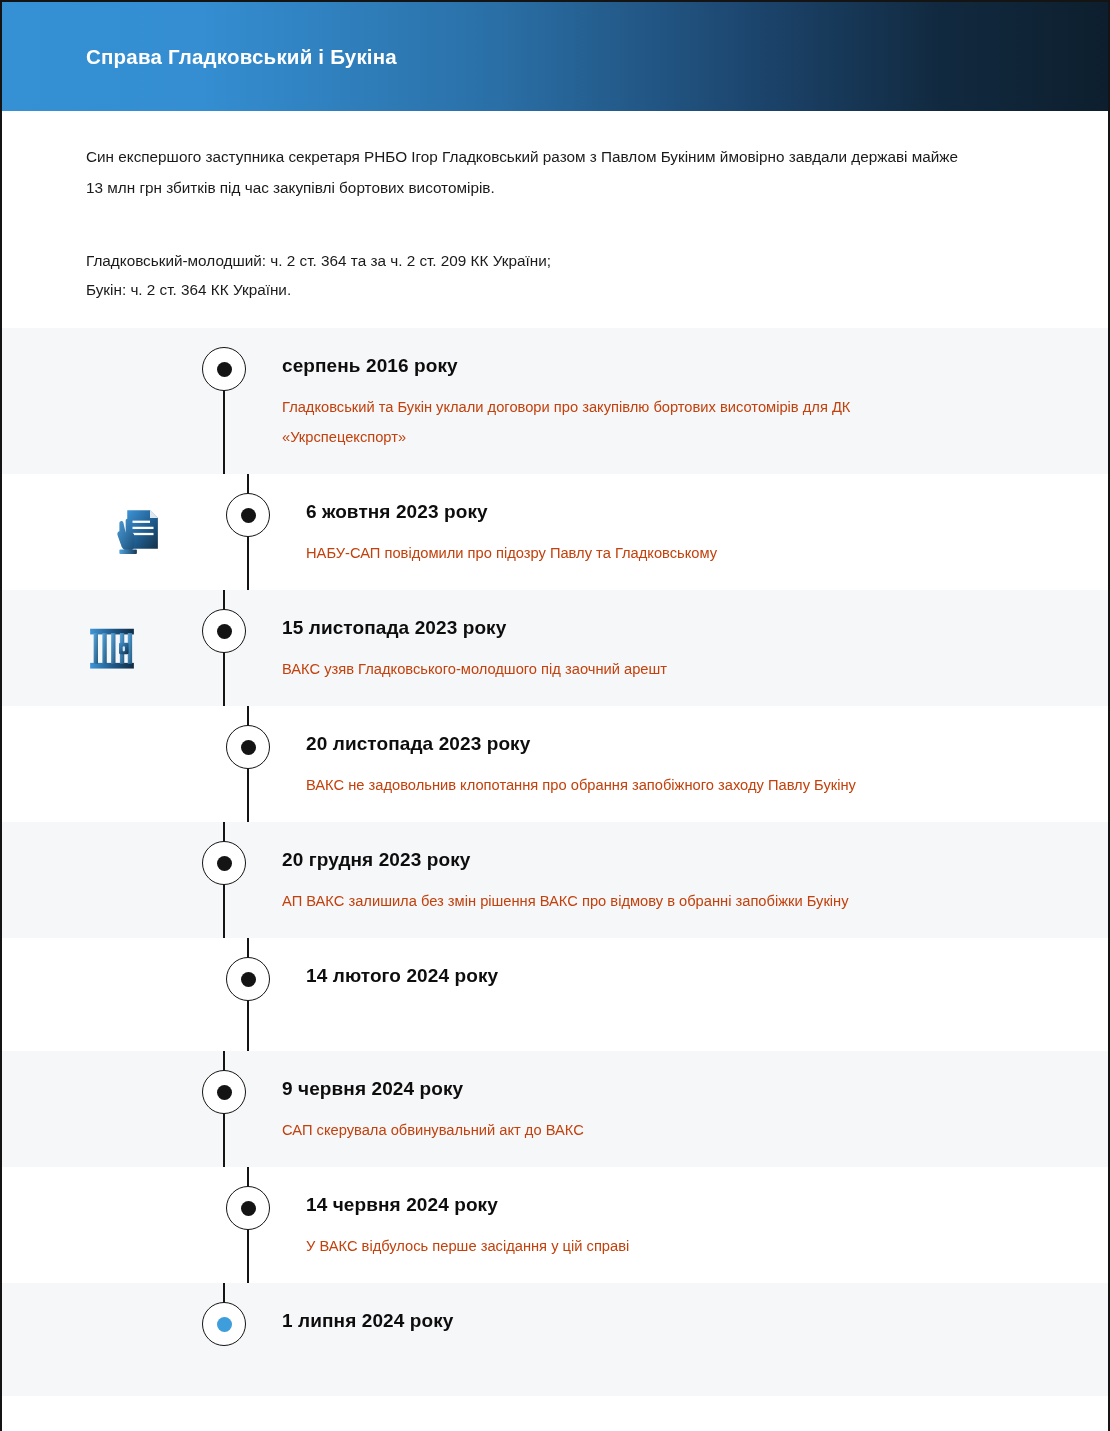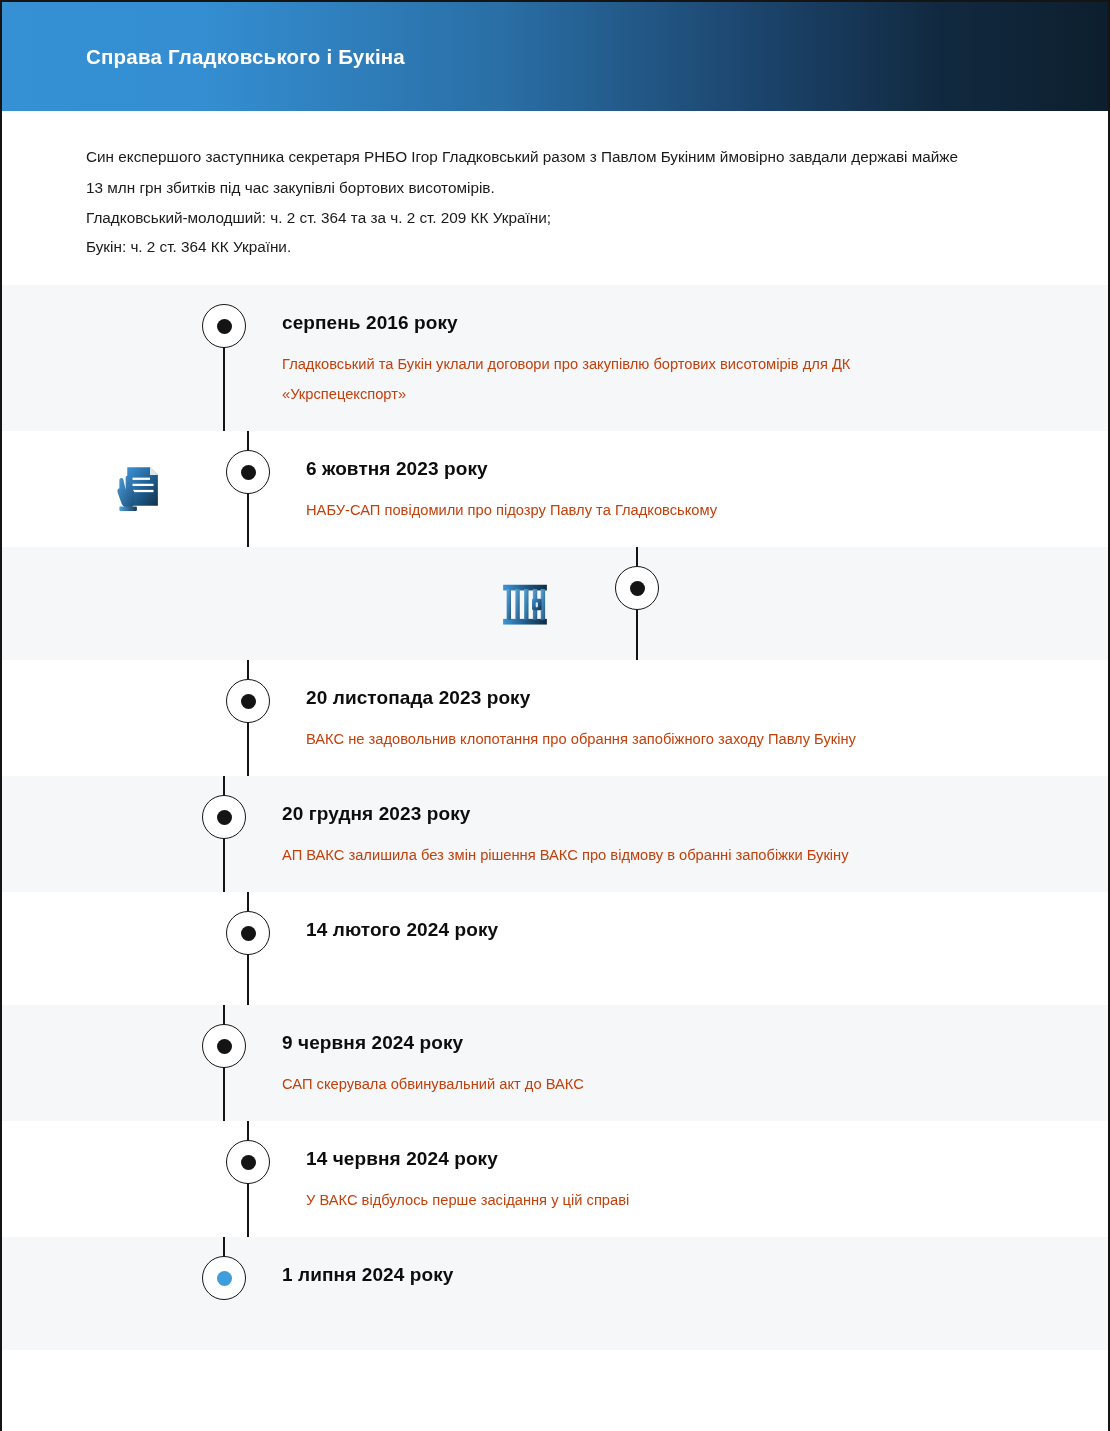--- a/index.html
+++ b/index.html
@@ -44,35 +44,35 @@
     background: #ffffff;
     padding: 30px 84px 0 84px;
   }
   .intro-lead {
     font-size: 15.3px;
     line-height: 31px;
     color: #1a1a1a;
     max-width: 890px;
   }
   .intro-charges {
+    margin-top: 43px;
     font-size: 15.3px;
     line-height: 29px;
     color: #1a1a1a;
   }
   .intro-spacer { height: 24px; }
 
   
   .timeline {
     position: relative;
   }
   .tl-row {
     position: relative;
     display: flex;
     min-height: 113px;
-    justify-content: center;
   }
   .tl-row.shade { background: #f6f7f9; }
   .tl-row.plain { background: #ffffff; margin-left: 24px; }
 
   .tl-iconcol {
     position: relative;
     width: 190px;
     flex: 0 0 190px;
   }
   .tl-icon {
@@ -142,21 +142,21 @@
     color: #c2410c;
     max-width: 660px;
   }
 </style>
 </head>
 <body>
 
 <div class="page">
 
   <div class="header">
-    <div class="header-title">Справа Гладковського і Букіна</div>
+    <div class="header-title">Справа Гладковський і Букіна</div>
   </div>
 
   <div class="intro">
     <div class="intro-lead">Син експершого заступника секретаря РНБО Ігор Гладковський разом з Павлом Букіним ймовірно завдали державі майже 13 млн грн збитків під час закупівлі бортових висотомірів.</div>
     <div class="intro-charges">
       <div>Гладковський-молодший: ч. 2 ст. 364 та за ч. 2 ст. 209 КК України;</div>
       <div>Букін: ч. 2 ст. 364 КК України.</div>
     </div>
     <div class="intro-spacer"></div>
   </div>
@@ -250,20 +250,24 @@
             <rect x="44.2" y="30" width="2.6" height="6" rx="1.3" fill="#cfe6f7"></rect>
           </svg>
         </div>
       </div>
       <div class="tl-markercol">
         <div class="tl-line"></div>
         <div class="tl-dot">
             <i></i>
           </div>
       </div>
+      <div class="tl-content">
+        <div class="tl-date">15 листопада 2023 року</div>
+        <div class="tl-desc">ВАКС узяв Гладковського-молодшого під заочний арешт</div>
+      </div>
     </div>
 
     <div class="tl-row plain">
       <div class="tl-iconcol"></div>
       <div class="tl-markercol">
         <div class="tl-line"></div>
         <div class="tl-dot">
             <i></i>
           </div>
       </div>

